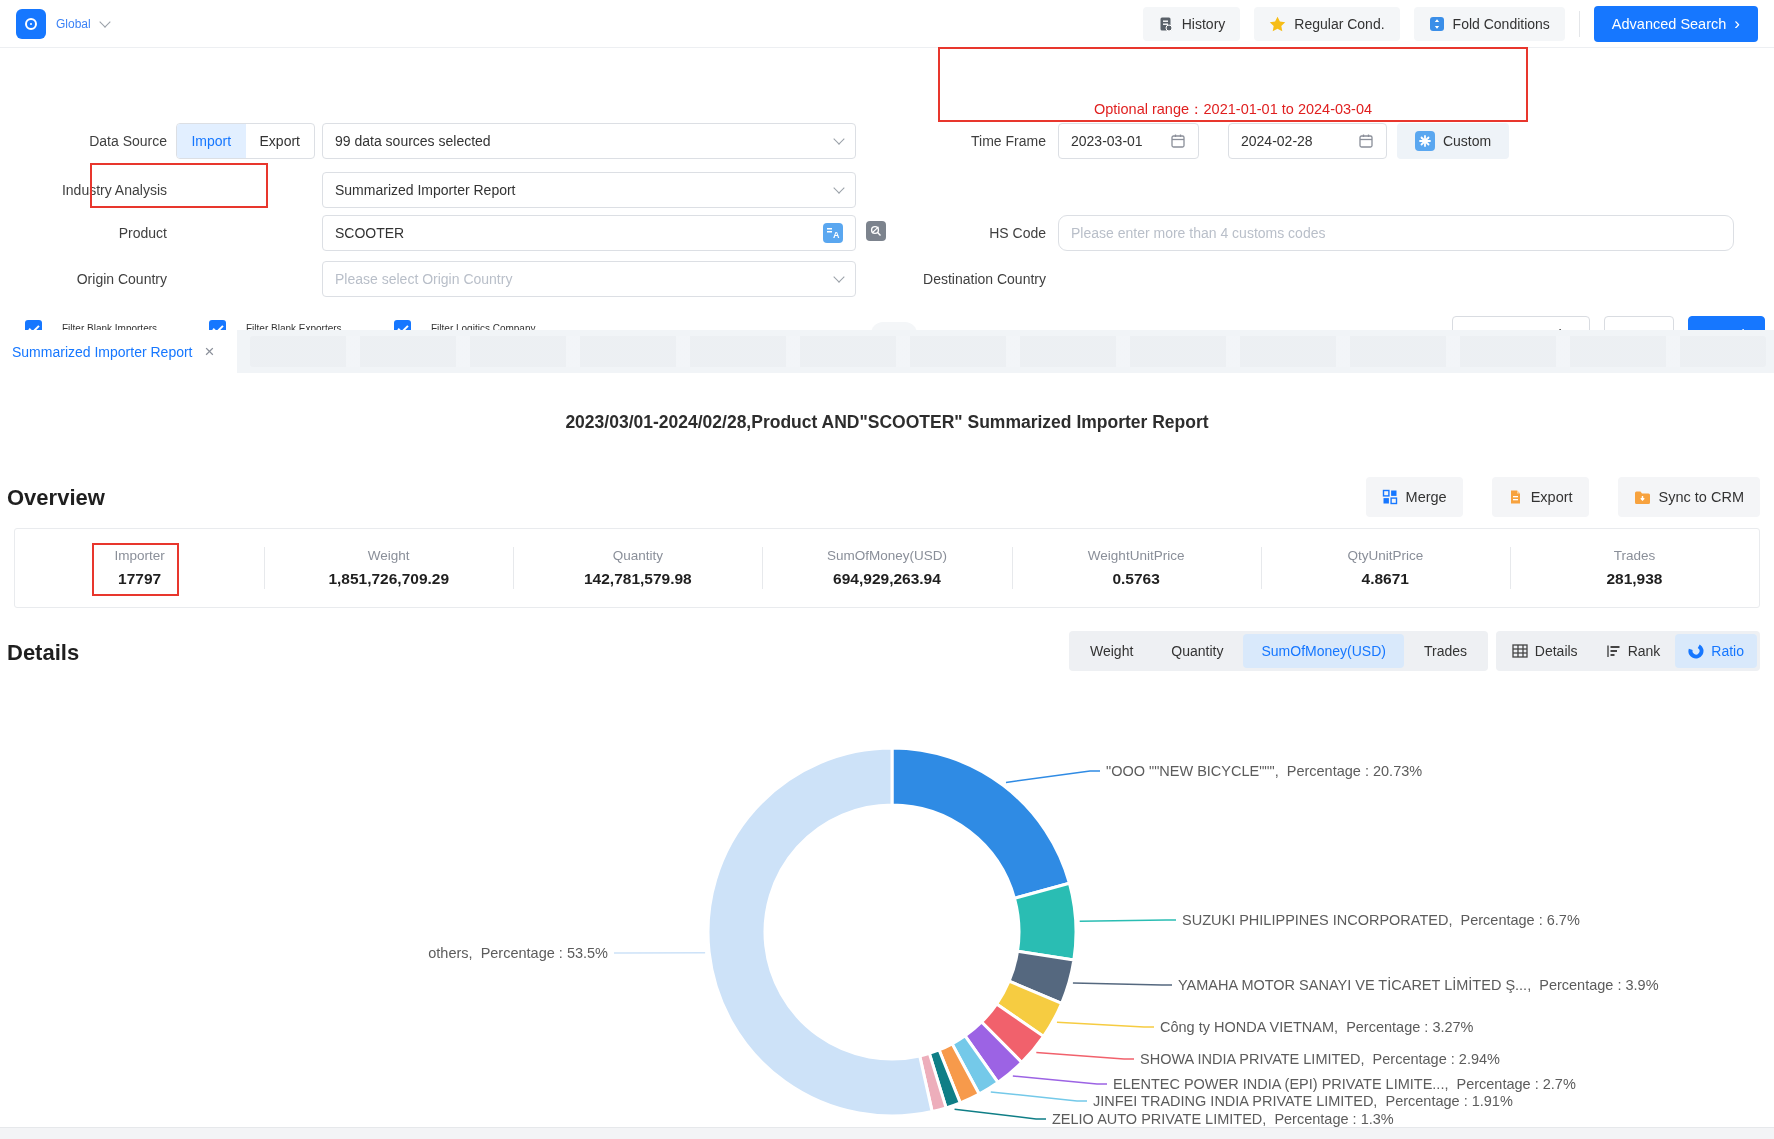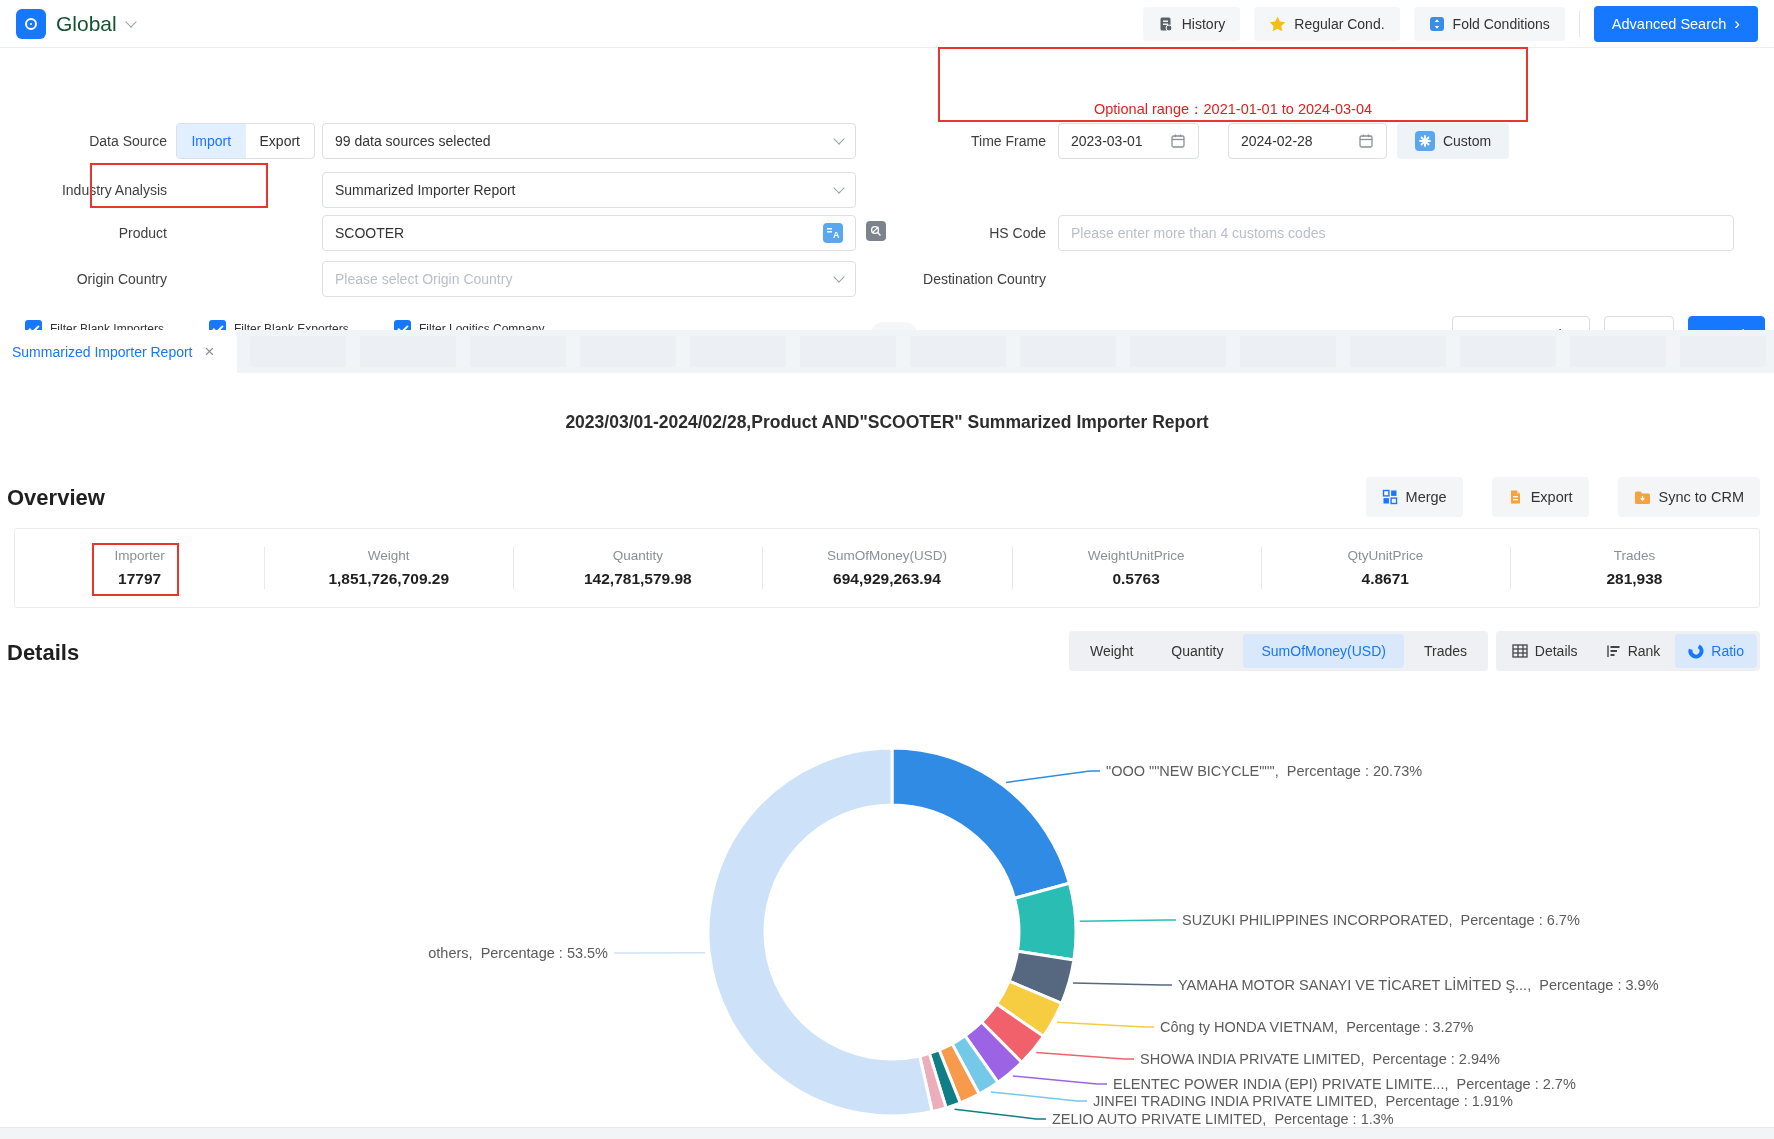--- a/index.html
+++ b/index.html
@@ -6,57 +6,57 @@
   body { font-family:"Liberation Sans", sans-serif; background:#fff; }
   .page { position:relative; width:1774px; height:1139px; background:#fff; overflow:hidden; }
 
   
   .topbar { position:absolute; top:0; left:0; width:100%; height:48px; background:#fff;
             border-bottom:1px solid #edeff2; display:flex; align-items:center; padding:0 16px; z-index:3; }
   .brand-icon { width:30px; height:30px; border-radius:6px; background:#1677ff; display:flex;
                 align-items:center; justify-content:center; }
   .brand-icon .ring { width:12px; height:12px; border:2.5px solid #fff; border-radius:50%; position:relative; }
   .brand-icon .ring::after { content:''; position:absolute; left:3px; top:3px; width:2px; height:2px; background:#fff; border-radius:50%; }
-  .region-name { margin-left:10px; font-size:21px; color:#14532d; }
+  .region-name { margin-left:10px; font-size:12px; color:#3b82f6; }
   .chev { display:inline-block; width:8px; height:8px; border-right:1.6px solid #9aa0a8;
           border-bottom:1.6px solid #9aa0a8; transform:rotate(45deg); margin-top:-4px; }
   .topbar-right { margin-left:auto; display:flex; align-items:center; gap:14px; }
   .tb-btn { height:34px; padding:0 15px; background:#f4f6f8; border-radius:4px; display:flex;
             align-items:center; gap:8px; font-size:14px; color:#333; cursor:pointer; white-space:nowrap; }
   .tb-sep { width:1px; height:26px; background:#e4e6e9; }
   .tb-primary { height:36px; padding:0 18px; background:#1677ff; border-radius:4px; color:#fff;
                 font-size:14.5px; display:flex; align-items:center; gap:8px; cursor:pointer; }
   .tb-primary .arrow { font-size:17px; line-height:1; }
 
   
   .form { position:absolute; top:48px; left:0; width:100%; height:282px; background:#fff; z-index:2; }
   .f-label { position:absolute; width:160px; text-align:right; font-size:14px; color:#3f3f3f; line-height:36px; }
   .lbl-l { left:7px; } .lbl-r { left:886px; }
   .r1 { top:75px; } .r2 { top:124px; } .r3 { top:167px; } .r4 { top:213px; }
   .f-field { position:absolute; height:36px; border:1px solid #dcdfe4; border-radius:4px; background:#fff;
              display:flex; align-items:center; padding:0 12px; font-size:14px; color:#333; }
-  .fld-l { left:322px; width:534px; } .fld-r { left:1058px; width:676px; }
+  .fld-l { left:322px; width:534px; } .fld-r { left:1058px; width:676px;border-radius:9px; }
   .placeholder { color:#b9bfc9; }
   .f-chev { margin-left:auto; }
   .seg { position:absolute; left:176px; top:75px; width:139px; height:36px; border:1px solid #dcdfe4;
          border-radius:4px; display:flex; overflow:hidden; background:#fff;text-align:center; }
   .seg-item { flex:1; display:flex; align-items:center; justify-content:center; font-size:14px; color:#333; cursor:pointer; }
   .seg-item.active { background:#e2efff; color:#1677ff; }
   .date-field { left:1058px; width:141px; } .date-field2 { left:1228px; width:159px; }
   .custom-btn { position:absolute; left:1397px; top:75px; width:112px; height:36px; background:#eef3f8;
                 border-radius:4px; display:flex; align-items:center; justify-content:center; gap:8px;
                 font-size:14px; color:#333; cursor:pointer; }
   .mini-sq { width:20px; height:20px; border-radius:4px; display:flex; align-items:center; justify-content:center; }
   .blue-sq { background:#5aa7f0; } .gray-sq { background:#7c838d; }
   .opt-range { position:absolute; left:938px; top:52px; width:590px; text-align:center; font-size:14.5px; color:#e01f1f; }
   .input-icons { margin-left:auto; display:flex; gap:6px; }
   .outside-icon { position:absolute; left:866px; top:173px; }
 
   .cb-row { position:absolute; top:272px; height:28px; width:100%; }
-  .cb-item { position:absolute; display:flex; align-items:center; gap:8px; font-size:12px; color:#333; }
+  .cb-item { position:absolute; display:flex; align-items:center; gap:20px; font-size:10px; color:#333; }
   .cb { width:17px; height:17px; background:#1677ff; border-radius:3px; position:relative; cursor:pointer; }
   .cb::after { content:''; position:absolute; left:5.5px; top:2.5px; width:4px; height:8px;
                border:solid #fff; border-width:0 2px 2px 0; transform:rotate(45deg); }
   .collapse-pill { position:absolute; left:871px; top:2px; width:46px; height:24px; background:#f4f6f8;
                    border-radius:12px; display:flex; align-items:center; justify-content:center; cursor:pointer; }
   .tutorial-link { position:absolute; left:1277px; top:0; line-height:38px; font-size:14px; color:#1677ff; cursor:pointer; }
   .form-btn { position:absolute; top:-4px; height:38px; border:1px solid #d9dce1; border-radius:4px; background:#fff;
               font-size:14.5px; color:#333; display:flex; align-items:center; justify-content:center; cursor:pointer; }
   .btn-save { left:1452px; width:138px; } .btn-reset { left:1604px; width:70px; }
   .btn-search { left:1688px; width:77px; background:#1677ff; border-color:#1677ff; color:#fff; }

